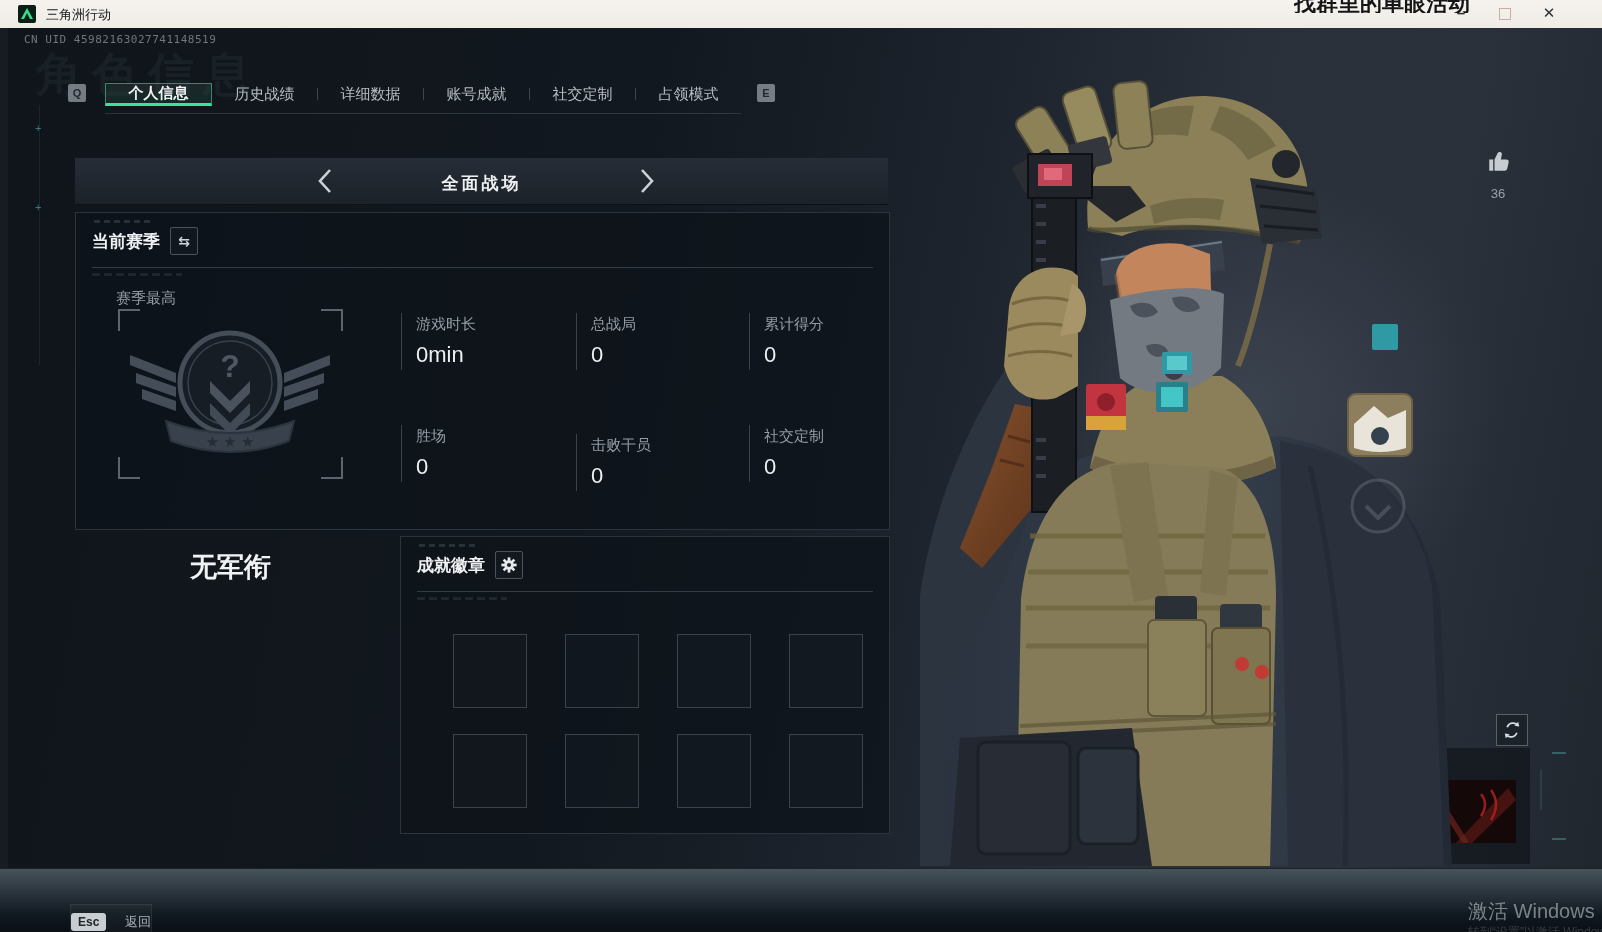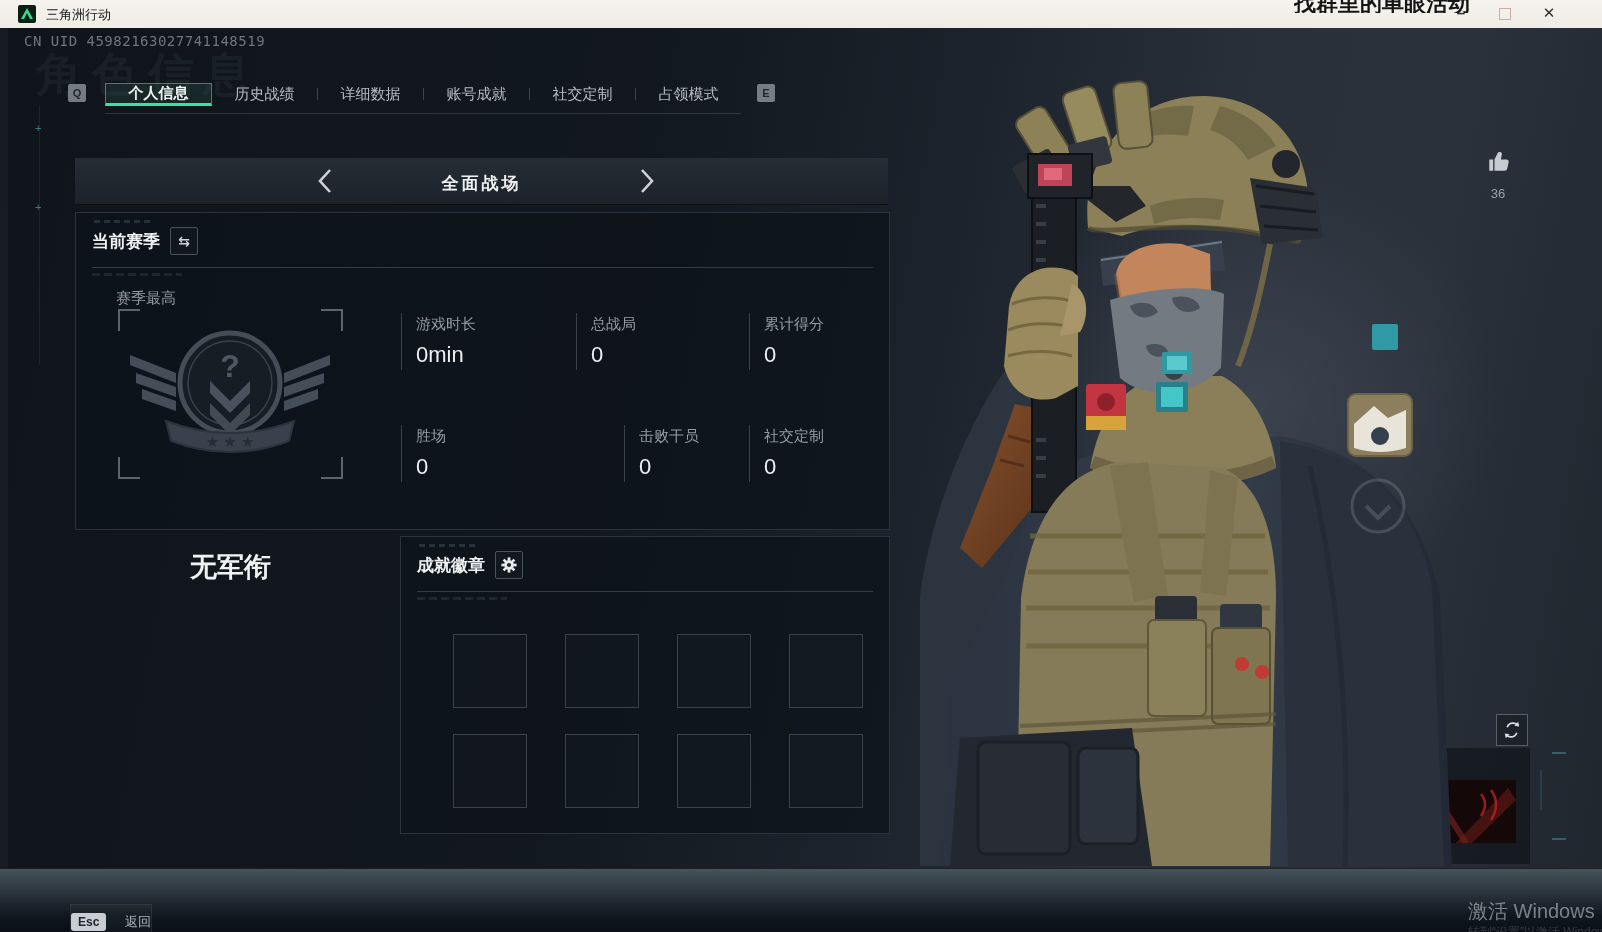--- a/index.html
+++ b/index.html
@@ -14,21 +14,21 @@
   .titlebar .logo svg{position:absolute;left:2px;top:2px;}
   .titlebar .tname{position:absolute;left:46px;top:6px;font-size:13px;color:#16181a;}
   .win-btn{position:absolute;top:0;width:34px;height:28px;text-align:center;line-height:26px;color:#2d2f32;font-size:15px;cursor:default;}
   .overlap-clip{position:absolute;left:1294px;top:0;width:186px;height:13px;overflow:hidden;z-index:41;}
   .overlap-clip span{display:block;margin-top:-11px;font-size:22px;font-weight:bold;color:#141517;letter-spacing:0px;white-space:nowrap;}
   
   .edge-strip{position:absolute;left:0;top:28px;width:8px;height:840px;background:rgba(255,255,255,0.03);}
   .vline{position:absolute;left:39px;top:105px;width:1px;height:260px;background:rgba(130,200,200,0.10);}
   .tick{position:absolute;color:rgba(90,200,200,0.55);font-size:11px;line-height:9px;}
   .uid{position:absolute;left:24px;top:33px;font-family:"DejaVu Sans Mono","Liberation Mono",monospace;
-    font-size:14px;color:#6f767e;letter-spacing:0.5px;}
+    font-size:11px;color:#6f767e;letter-spacing:0.5px;}
   .watermark{position:absolute;left:36px;top:44px;font-size:46px;font-weight:bold;letter-spacing:10px;
     color:rgba(130,165,168,0.08);white-space:nowrap;}
   
   .tabrow{position:absolute;left:60px;top:74px;width:730px;height:40px;}
   .keybadge{position:absolute;top:10px;width:18px;height:18px;border-radius:2px;background:rgba(150,158,165,0.75);
     color:#23282d;font-size:11px;font-weight:bold;text-align:center;line-height:18px;}
   .tabs{position:absolute;left:45px;top:0;display:flex;align-items:center;height:40px;}
   .tabs::after{content:"";position:absolute;left:0;right:0;bottom:0;height:1px;background:rgba(120,132,140,0.28);}
   .tab{width:105px;display:flex;align-items:center;justify-content:center;font-size:15px;color:#b7bdc3;cursor:pointer;position:relative;}
   .tab.active{color:#f2f4f5;font-weight:bold;background:linear-gradient(rgba(46,80,68,0.30),rgba(34,64,54,0.40));
@@ -299,21 +299,21 @@
         <div class="sv">0</div>
     </div>
     <div class="stat" style="left:673px;top:100px;">
       <div class="sl">累计得分</div>
         <div class="sv">0</div>
     </div>
     <div class="stat" style="left:325px;top:212px;">
       <div class="sl">胜场</div>
         <div class="sv">0</div>
     </div>
-    <div class="stat" style="left:500px;top:212px;margin-left:48px;">
+    <div class="stat" style="left:500px;top:221px;">
       <div class="sl">击败干员</div>
         <div class="sv">0</div>
     </div>
     <div class="stat" style="left:673px;top:212px;">
       <div class="sl">社交定制</div>
         <div class="sv">0</div>
     </div>
   </div>
 
 

